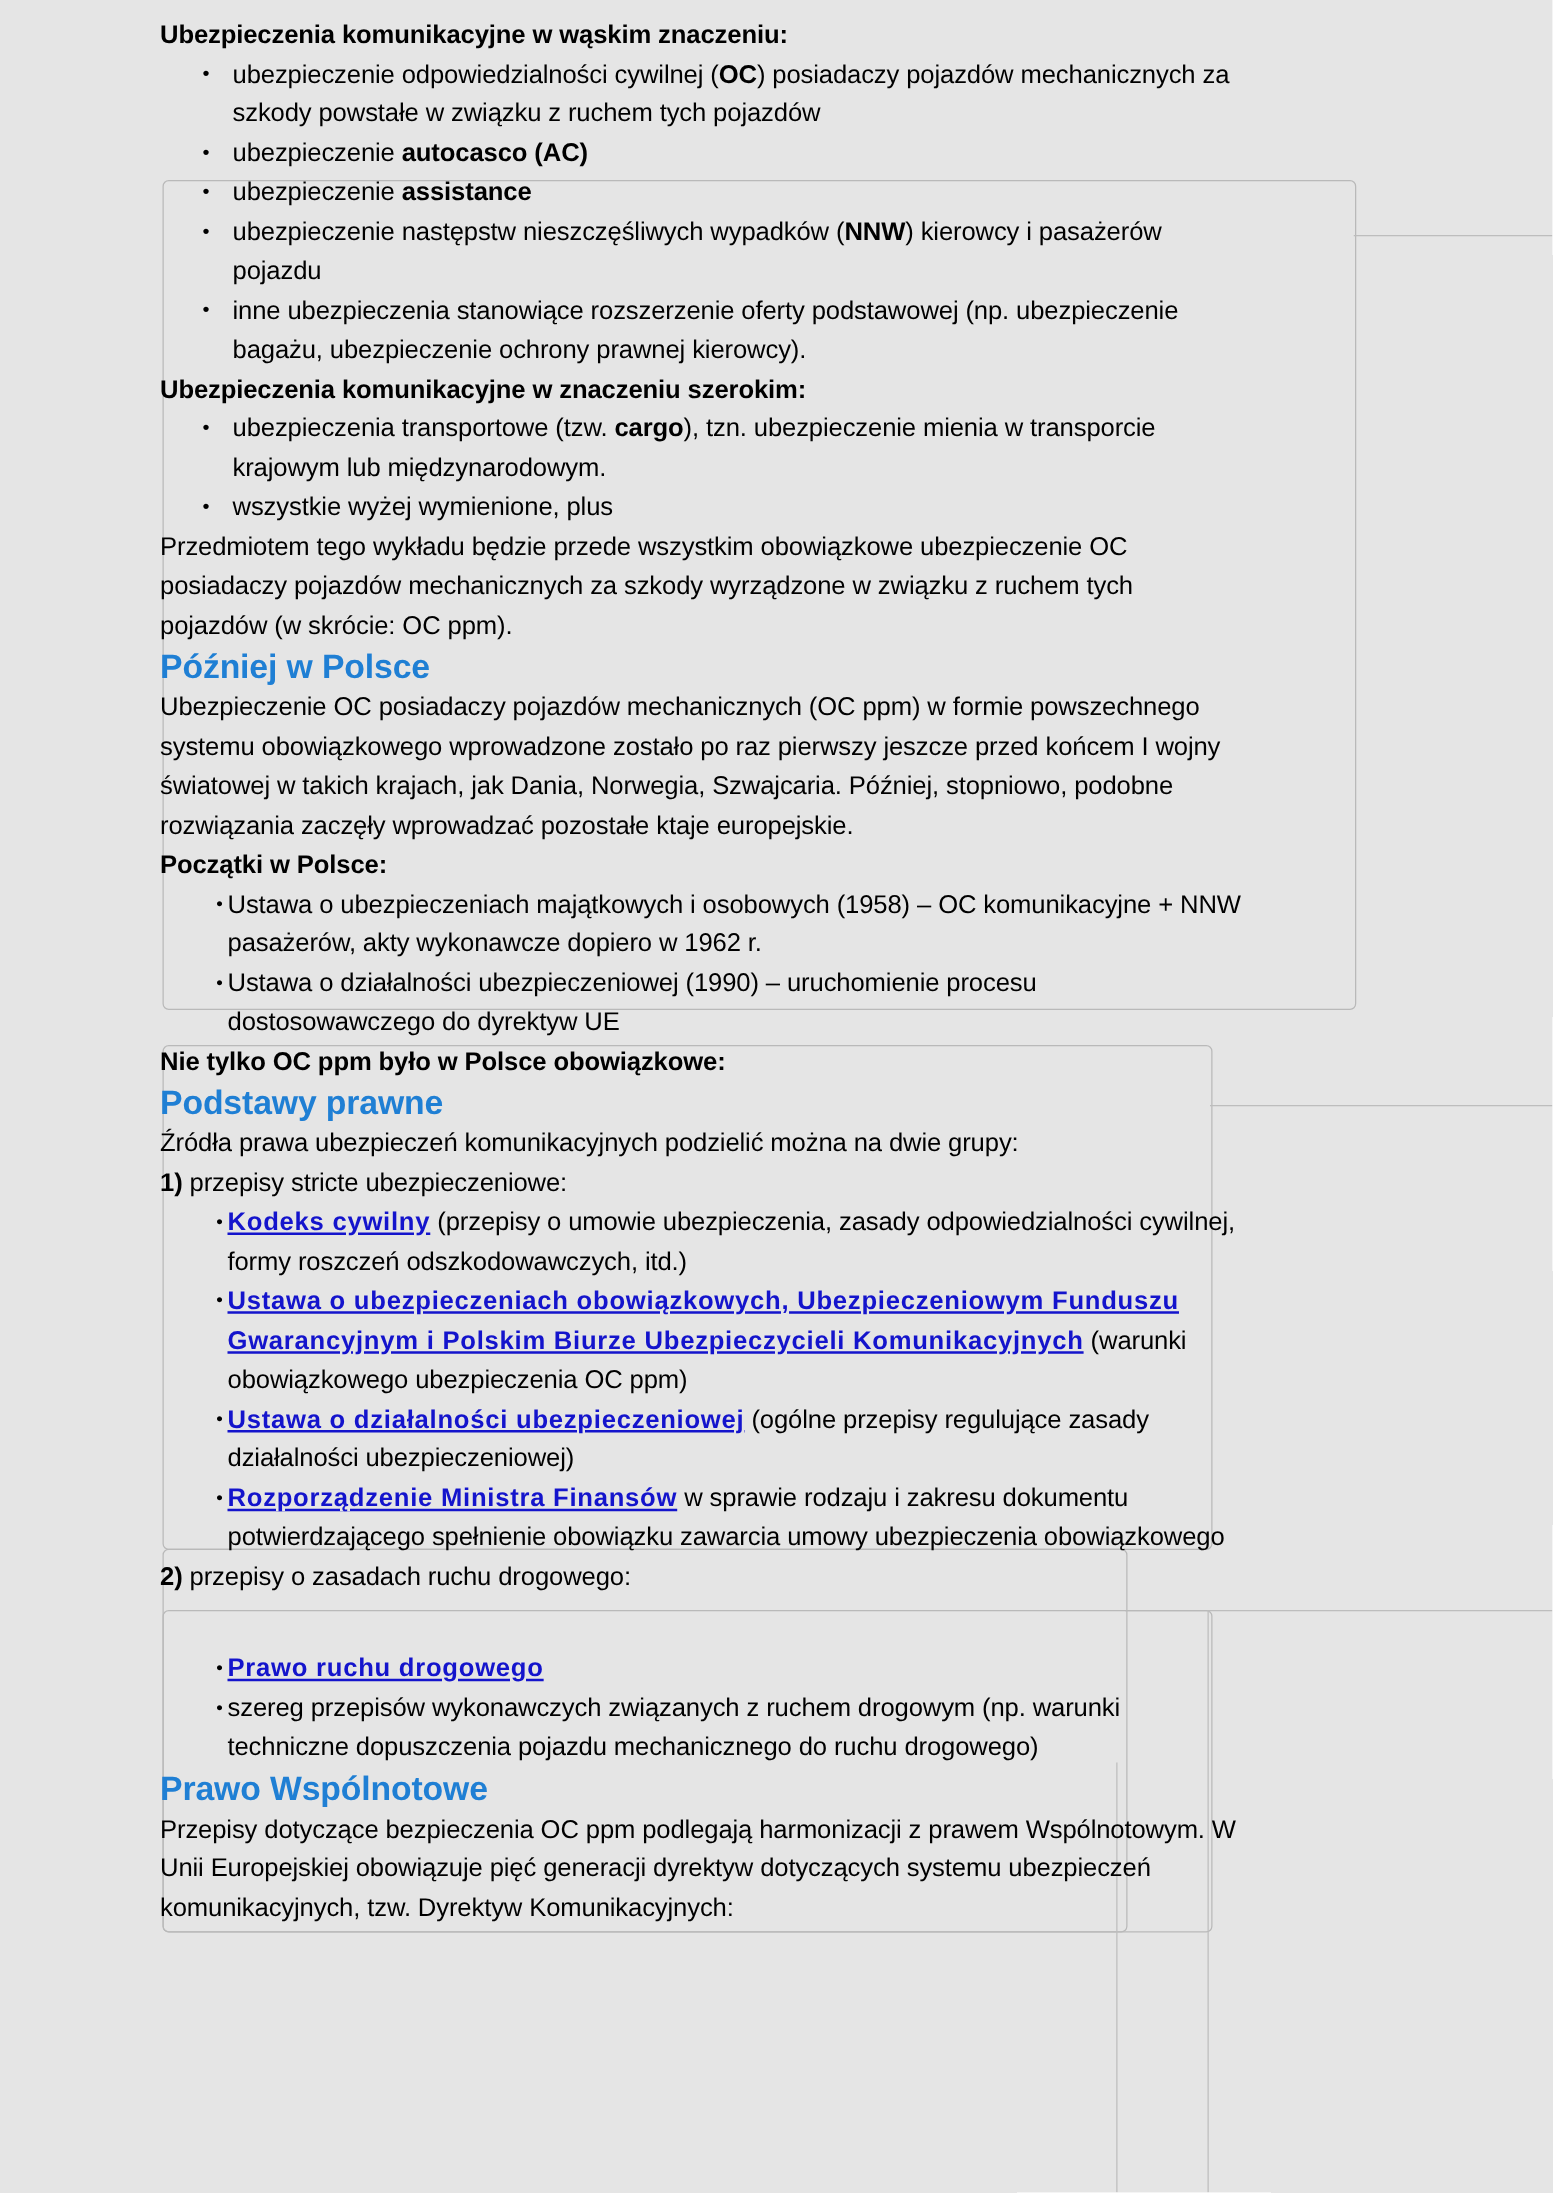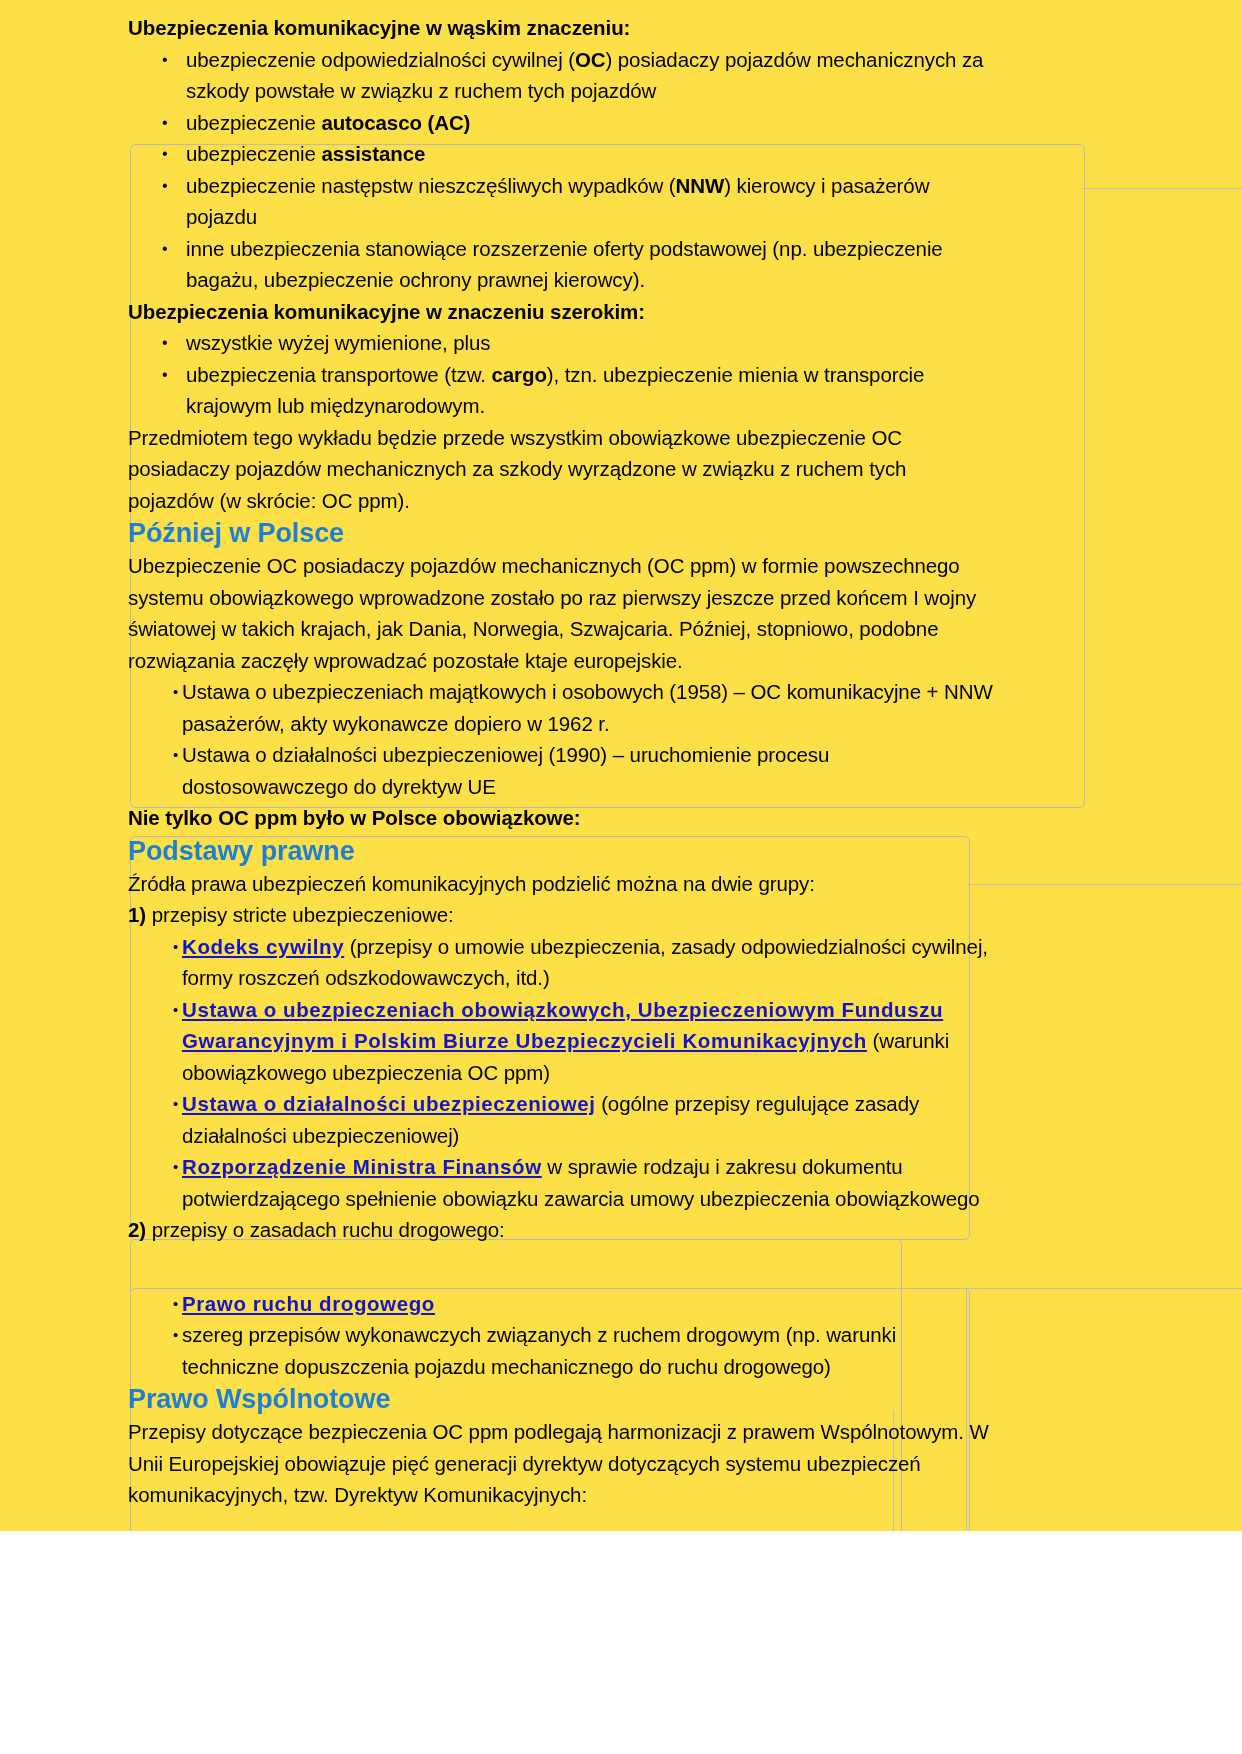--- a/index.html
+++ b/index.html
@@ -7,23 +7,23 @@
     padding: 0;
     background: #ffffff;
   }
   body {
     font-family: "Liberation Sans", sans-serif;
     color: #000000;
   }
   #page {
     position: relative;
     width: 1242px;
-    height: 1531px;
+    height: 1754px;
     overflow: hidden;
-    background: #fde047;
+    background: #e5e5e5;
   }
 
   
   .frame {
     position: absolute;
     border: 1px solid #b9b9b9;
     border-radius: 5px;
     background: transparent;
     pointer-events: none;
   }
@@ -144,30 +144,31 @@
       <li><span>ubezpieczenie odpowiedzialności cywilnej (</span><b>OC</b><span>) posiadaczy pojazdów mechanicznych za szkody powstałe w związku z ruchem tych pojazdów</span></li>
       <li><span>ubezpieczenie </span><b>autocasco (AC)</b><span></span></li>
       <li><span>ubezpieczenie </span><b>assistance</b><span></span></li>
       <li><span>ubezpieczenie następstw nieszczęśliwych wypadków (</span><b>NNW</b><span>) kierowcy i pasażerów pojazdu</span></li>
       <li><span>inne ubezpieczenia stanowiące rozszerzenie oferty podstawowej (np. ubezpieczenie bagażu, ubezpieczenie ochrony prawnej kierowcy).</span></li>
     </ul>
 
     <p class="h-bold">Ubezpieczenia komunikacyjne w znaczeniu szerokim:</p>
 
     <ul class="wide">
+      <li><span>ubezpieczenia transportowe (tzw. </span><b>cargo</b><span>), tzn. ubezpieczenie mienia w transporcie krajowym lub międzynarodowym.</span></li>
       <li><span>wszystkie wyżej wymienione, plus</span></li>
-      <li><span>ubezpieczenia transportowe (tzw. </span><b>cargo</b><span>), tzn. ubezpieczenie mienia w transporcie krajowym lub międzynarodowym.</span></li>
     </ul>
 
     <p class="para">Przedmiotem tego wykładu będzie przede wszystkim obowiązkowe ubezpieczenie OC posiadaczy pojazdów mechanicznych za szkody wyrządzone w związku z ruchem tych pojazdów (w skrócie: OC ppm).</p>
 
     <h2 class="section sec-gap-top sec-gap-bot">Później w Polsce</h2>
 
     <p class="para">Ubezpieczenie OC posiadaczy pojazdów mechanicznych (OC ppm) w formie powszechnego systemu obowiązkowego wprowadzone zostało po raz pierwszy jeszcze przed końcem I wojny światowej w takich krajach, jak Dania, Norwegia, Szwajcaria. Później, stopniowo, podobne rozwiązania zaczęły wprowadzać pozostałe ktaje europejskie.</p>
 
+    <p class="h-bold">Początki w Polsce:</p>
 
     <ul class="narrow">
       <li><span>Ustawa o ubezpieczeniach majątkowych i osobowych (1958) – OC komunikacyjne + NNW pasażerów, akty wykonawcze dopiero w 1962 r.</span></li>
       <li><span>Ustawa o działalności ubezpieczeniowej (1990) – uruchomienie procesu dostosowawczego do dyrektyw UE</span></li>
     </ul>
 
     <p class="h-bold">Nie tylko OC ppm było w Polsce obowiązkowe:</p>
 
 
     <h2 class="section">Podstawy prawne</h2>

